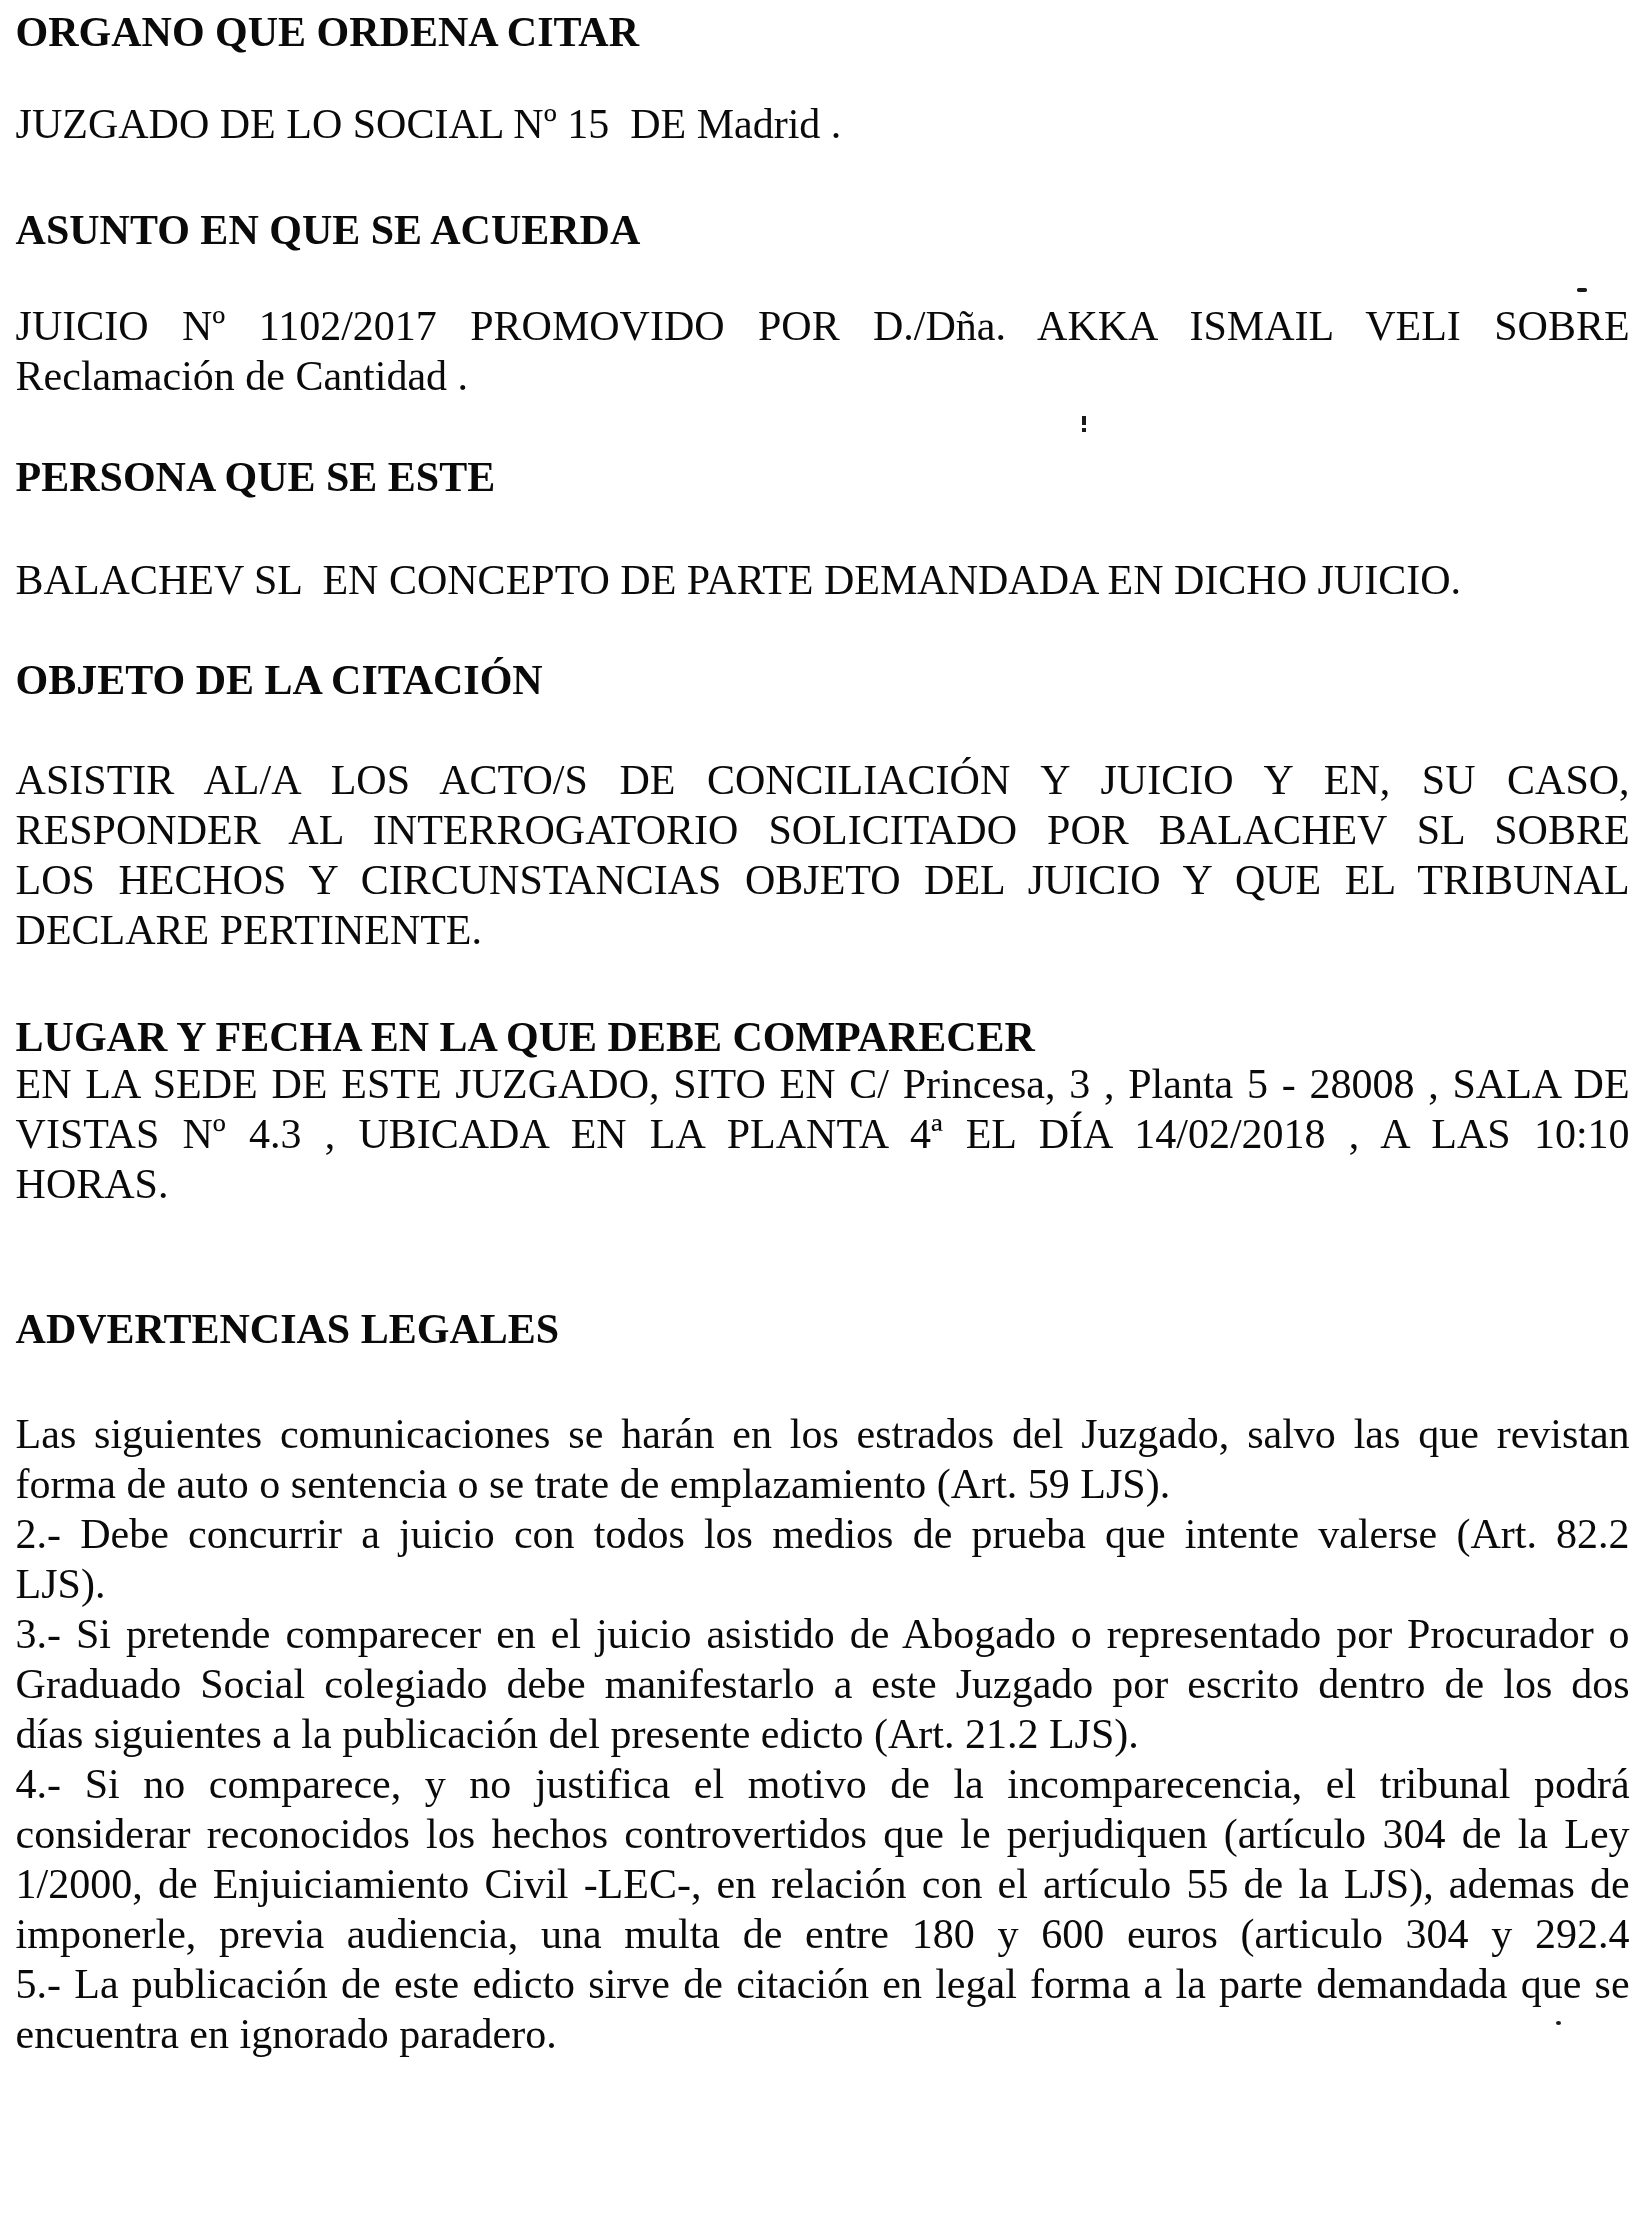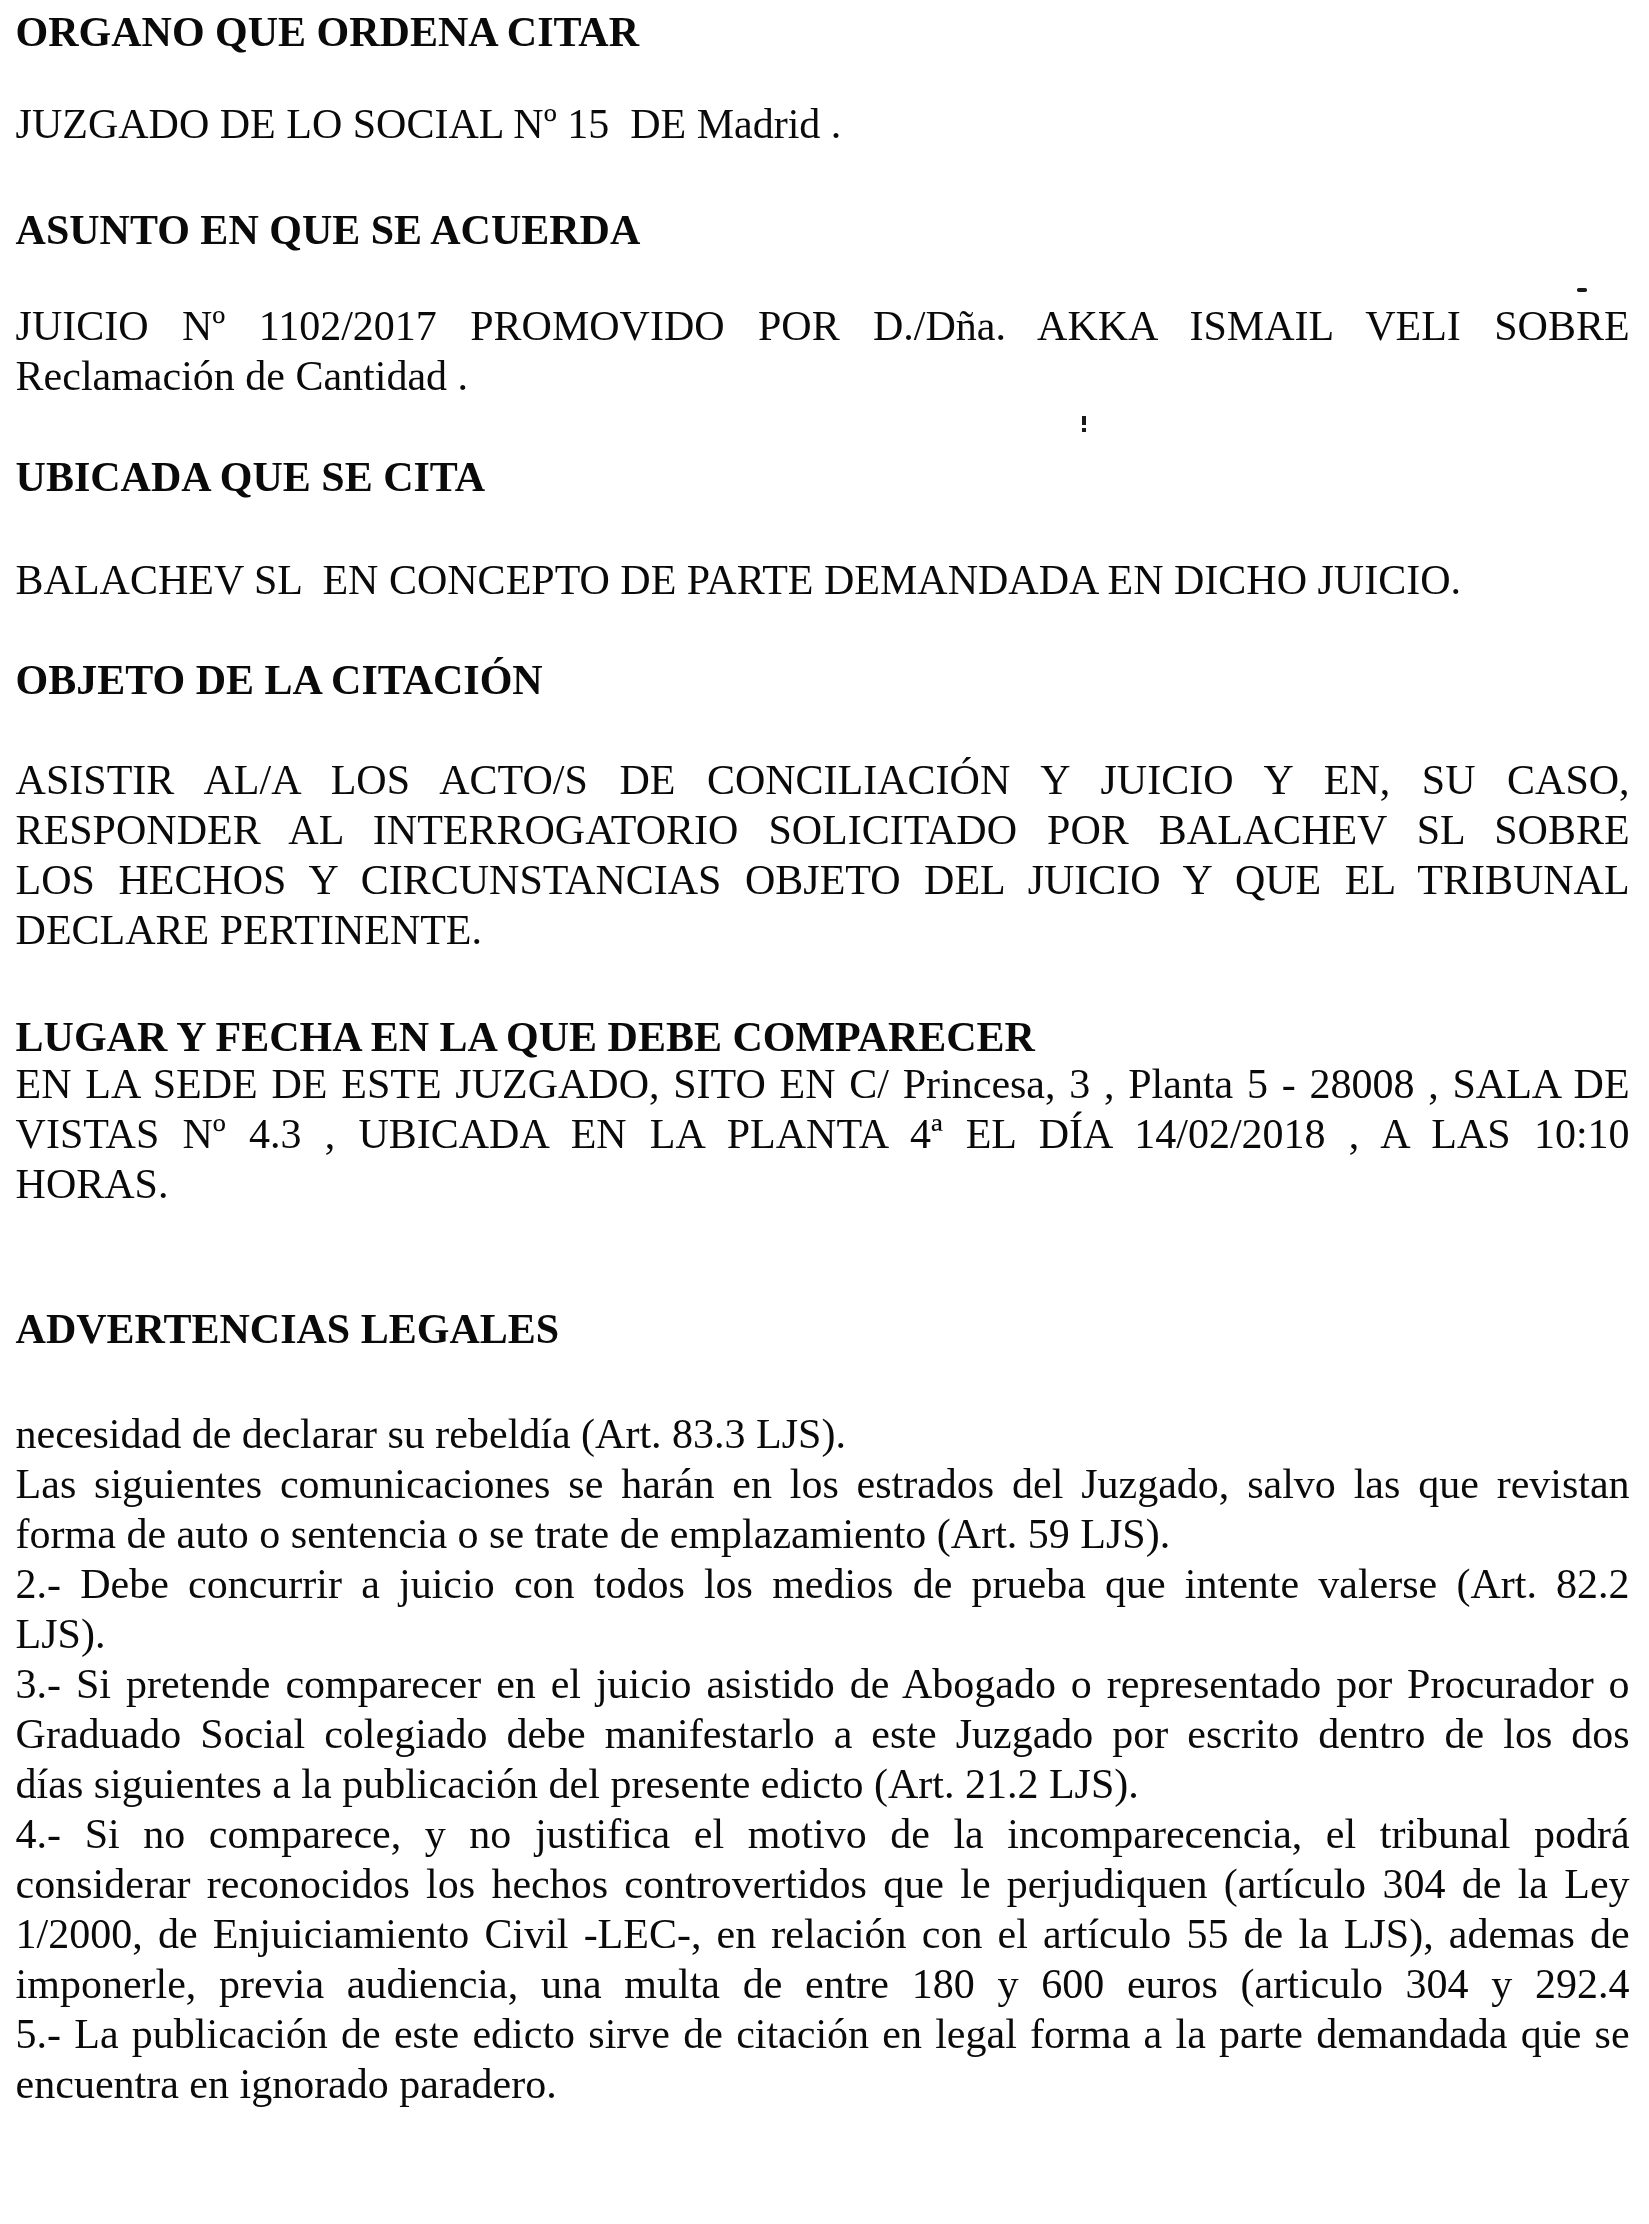--- a/index.html
+++ b/index.html
@@ -44,21 +44,21 @@
 <div class="block" style="top:99px">
     <div class="line">JUZGADO DE LO SOCIAL Nº 15  DE Madrid .</div>
   </div>
 
 <div class="block heading" style="top:205px">ASUNTO EN QUE SE ACUERDA</div>
 <div class="block" style="top:301px">
     <div class="line just">JUICIO Nº 1102/2017  PROMOVIDO POR D./Dña. AKKA ISMAIL VELI  SOBRE</div>
     <div class="line">Reclamación de Cantidad .</div>
   </div>
 
-<div class="block heading" style="top:452px">UBICADA QUE SE CITA</div>
+<div class="block heading" style="top:452px">PERSONA QUE SE ESTE</div>
 <div class="block" style="top:555px">
     <div class="line">BALACHEV SL  EN CONCEPTO DE PARTE DEMANDADA EN DICHO JUICIO.</div>
   </div>
 
 <div class="block heading" style="top:655px">OBJETO DE LA CITACIÓN</div>
 <div class="block" style="top:755px">
     <div class="line just">ASISTIR AL/A LOS ACTO/S DE CONCILIACIÓN Y JUICIO Y EN, SU CASO,</div>
     <div class="line just">RESPONDER AL INTERROGATORIO SOLICITADO POR BALACHEV SL  SOBRE</div>
     <div class="line just">LOS HECHOS Y CIRCUNSTANCIAS OBJETO DEL JUICIO Y QUE EL TRIBUNAL</div>
     <div class="line">DECLARE PERTINENTE.</div>
@@ -66,21 +66,20 @@
 
 <div class="block heading" style="top:1012px">LUGAR Y FECHA EN LA QUE DEBE COMPARECER</div>
 <div class="block" style="top:1059px">
     <div class="line just">EN LA SEDE DE ESTE JUZGADO, SITO EN C/ Princesa, 3 , Planta 5 - 28008 , SALA DE</div>
     <div class="line just">VISTAS Nº 4.3 , UBICADA EN LA PLANTA 4ª  EL DÍA 14/02/2018 , A LAS 10:10</div>
     <div class="line">HORAS.</div>
   </div>
 
 <div class="block heading center" style="top:1304px">ADVERTENCIAS LEGALES</div>
 <div class="block" style="top:1409px">
-    <div class="line">necesidad de declarar su rebeldía (Art. 83.3 LJS).</div>
     <div class="line just">Las siguientes comunicaciones se harán en los estrados del Juzgado, salvo las que revistan</div>
     <div class="line">forma de auto o sentencia o se trate de emplazamiento (Art. 59 LJS).</div>
     <div class="line just">2.- Debe concurrir a juicio con todos los medios de prueba que intente valerse (Art. 82.2</div>
     <div class="line">LJS).</div>
     <div class="line just">3.- Si pretende comparecer en el juicio asistido de Abogado o representado por Procurador o</div>
     <div class="line just">Graduado Social colegiado debe manifestarlo a este Juzgado por escrito dentro de los dos</div>
     <div class="line">días siguientes a la publicación del presente edicto (Art. 21.2 LJS).</div>
     <div class="line just">4.- Si no comparece, y no justifica el motivo de la incomparecencia, el tribunal podrá</div>
     <div class="line just">considerar reconocidos los hechos  controvertidos que le perjudiquen (artículo 304 de la Ley</div>
     <div class="line just">1/2000, de Enjuiciamiento Civil -LEC-, en relación con el artículo 55 de la LJS), ademas de</div>

